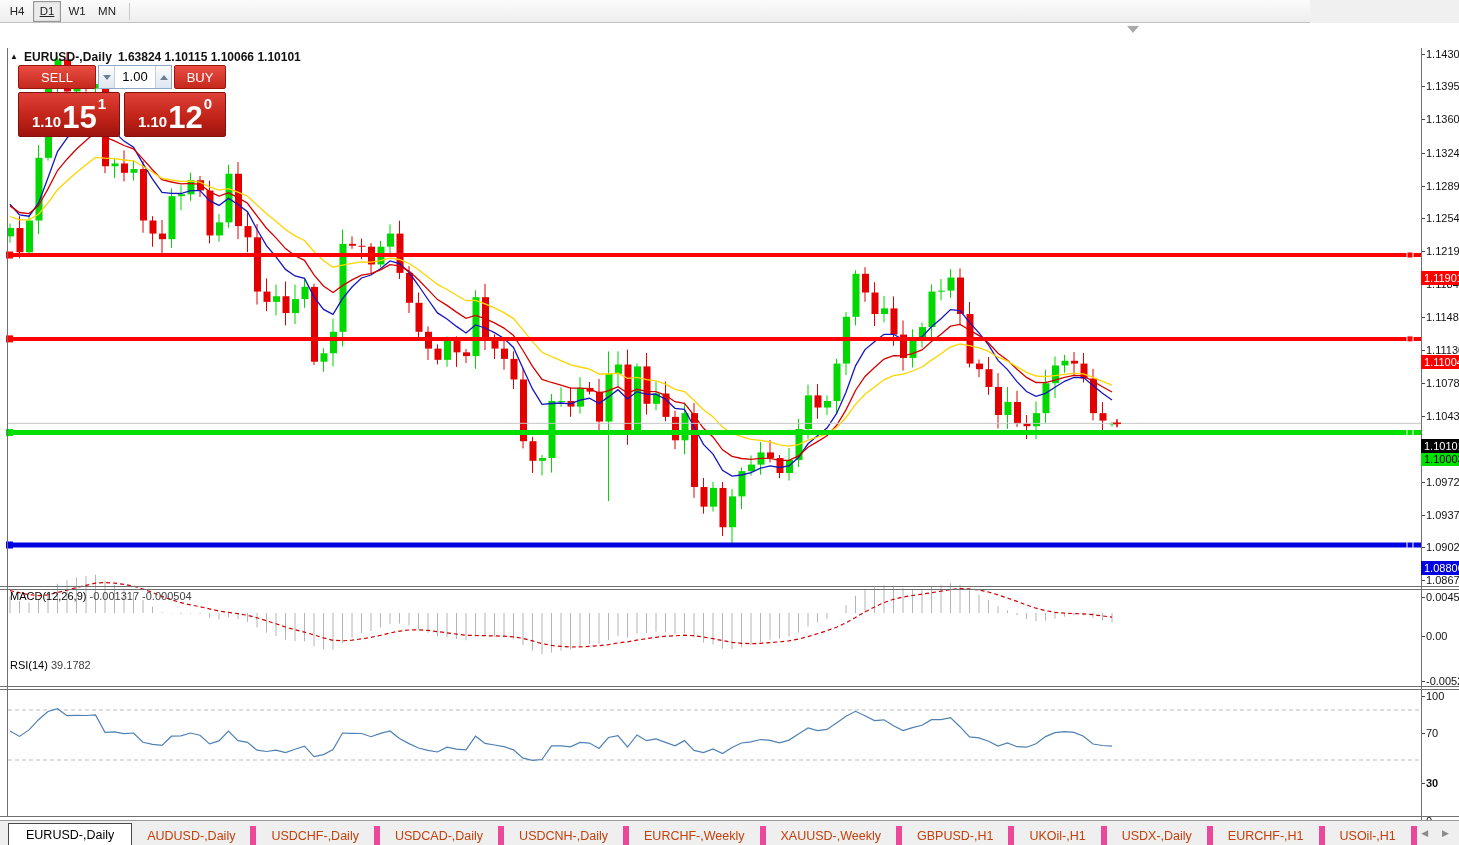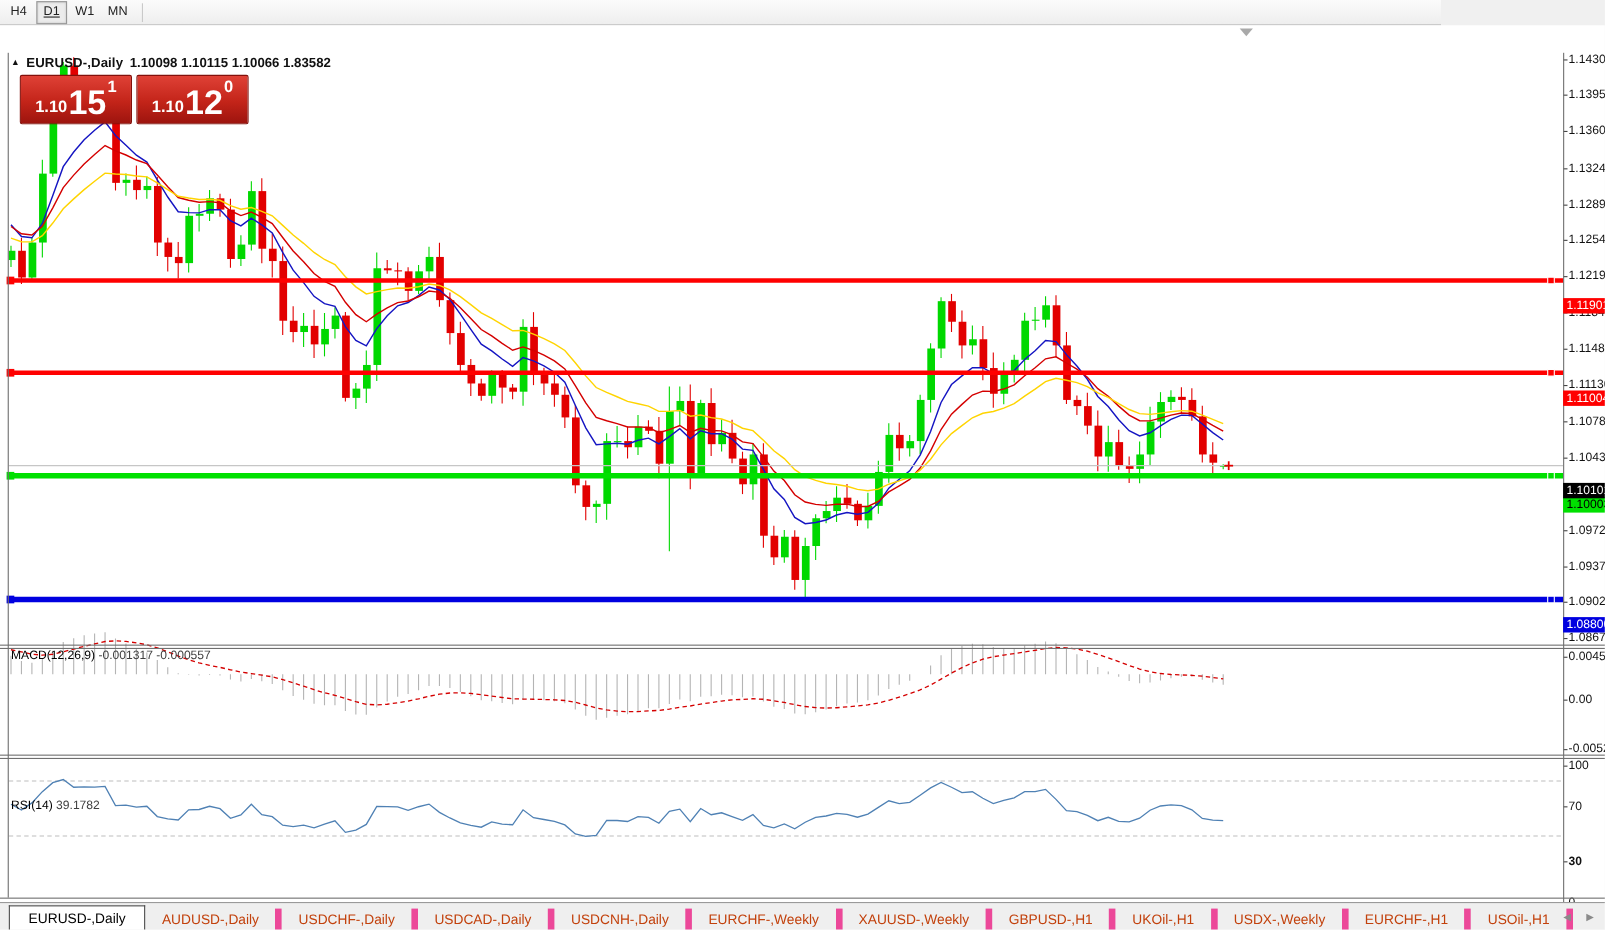--- a/index.html
+++ b/index.html
@@ -461,44 +461,57 @@
       </g>
       <polyline points="10,590.7 19.5,592.7 29,594.7 38.5,595.6 48,594.8 57.5,592.5 67,590.1 76.5,587.6 86,585.3 95.5,583.2 105,582.6 114.5,583.1 124,584.4 133.5,586.2 143,589.0 152.5,592.5 162,596.4 171.5,599.8 181,602.7 190.5,604.9 200,606.7 209.5,608.9 219,611.0 228.5,612.3 238,613.7 247.5,615.3 257,617.8 266.5,620.8 276,623.8 285.5,627.0 295,629.8 304.5,632.1 314,635.0 323.5,637.9 333,640.3 342.5,640.8 352,640.2 361.5,638.9 371,637.3 380.5,635.3 390,633.0 399.5,631.1 409,630.0 418.5,629.8 428,630.4 437.5,631.6 447,632.8 456.5,634.1 466,635.3 475.5,635.5 485,635.7 494.5,635.9 504,636.2 513.5,636.8 523,638.4 532.5,640.9 542,643.6 551.5,645.4 561,646.4 570.5,647.0 580,646.9 589.5,646.3 599,645.8 608.5,644.6 618,642.9 627.5,641.8 637,640.1 646.5,638.7 656,637.3 665.5,636.2 675,635.8 684.5,635.2 694,635.7 703.5,637.1 713,638.6 722.5,640.6 732,642.3 741.5,643.3 751,643.7 760.5,643.4 770,642.6 779.5,641.8 789,640.8 798.5,639.1 808,636.6 817.5,633.7 827,630.7 836.5,627.2 846,622.8 855.5,617.4 865,611.9 874.5,607.0 884,602.6 893.5,599.3 903,597.0 912.5,595.5 922,594.2 931.5,592.7 941,591.2 950.5,589.6 960,588.6 969.5,588.9 979,590.1 988.5,592.0 998,594.9 1007.5,598.0 1017,601.4 1026.5,605.0 1036,608.2 1045.5,610.7 1055,612.3 1064.5,613.2 1074,613.6 1083.5,613.9 1093,614.7 1102.5,615.9 1112,617.2 " fill="none" stroke="#d40000" stroke-width="1.2" stroke-dasharray="4 3" clip-path="url(#clip-macd)"></polyline>
       <line x1="8" y1="710" x2="1421" y2="710" stroke="#bdbdbd" stroke-width="1" stroke-dasharray="4 3"></line>
       <line x1="8" y1="760" x2="1421" y2="760" stroke="#bdbdbd" stroke-width="1" stroke-dasharray="4 3"></line>
       <polyline points="10,731.1 19.5,736.4 29,729.9 38.5,719.7 48,711.5 57.5,708.7 67,715.7 76.5,715.3 86,715.5 95.5,714.9 105,732.4 114.5,731.9 124,733.7 133.5,733.0 143,742.3 152.5,744.4 162,745.4 171.5,736.2 181,735.9 190.5,733.0 200,735.2 209.5,743.9 219,740.9 228.5,731.1 238,740.6 247.5,742.4 257,750.2 266.5,751.5 276,750.2 285.5,752.6 295,749.2 304.5,746.2 314,756.7 323.5,754.6 333,749.5 342.5,733.0 352,733.3 361.5,733.5 371,736.7 380.5,733.4 390,731.0 399.5,738.5 409,743.6 418.5,748.0 428,750.4 437.5,752.0 447,747.2 456.5,749.2 466,749.8 475.5,736.2 485,743.4 494.5,745.0 504,746.7 513.5,749.9 523,758.1 532.5,760.3 542,759.5 551.5,745.9 561,745.9 570.5,746.8 580,742.4 589.5,743.1 599,748.4 608.5,737.5 618,735.6 627.5,747.0 637,735.0 646.5,740.7 656,738.9 665.5,742.4 675,745.8 684.5,740.6 694,750.4 703.5,752.6 713,749.0 722.5,753.5 732,747.5 741.5,743.0 751,741.8 760.5,739.5 770,740.4 779.5,742.9 789,740.1 798.5,734.0 808,728.0 817.5,730.6 827,729.4 836.5,723.0 846,716.3 855.5,711.3 865,715.7 874.5,720.6 884,719.8 893.5,725.7 903,730.6 912.5,727.6 922,725.3 931.5,719.7 941,719.6 950.5,717.6 960,726.7 969.5,736.9 979,737.9 988.5,741.2 998,746.1 1007.5,743.0 1017,746.7 1026.5,747.2 1036,743.8 1045.5,736.6 1055,732.7 1064.5,731.7 1074,732.4 1083.5,736.2 1093,744.0 1102.5,745.5 1112,746.1 " fill="none" stroke="#4f81b4" stroke-width="1.2" clip-path="url(#clip-rsi)"></polyline>
     </svg>
 
   <div id="chart-title" class="abs">
     <span id="collapse-arrow">▲</span>
     <span class="t">EURUSD-,Daily</span>
-    <span class="v">1.10098 1.10115 1.10066 1.83582</span>
+    <span class="v">1.63824 1.10115 1.10066 1.10101</span>
   </div>
 
   <div id="trade-panel" class="abs">
+    <div id="tp-row1">
+      <div id="sell-btn" class="tp-btn">SELL</div>
+      <div id="vol-spin">
+        <div id="spin-down" class="spin-btn">
+            <span class="tri-down"></span>
+          </div>
+        <div id="vol-value">1.00</div>
+        <div id="spin-up" class="spin-btn">
+            <span class="tri-up"></span>
+          </div>
+      </div>
+      <div id="buy-btn" class="tp-btn">BUY</div>
+    </div>
     <div id="tp-row2">
       <div class="tp-price">
         <span class="tp-small">1.10</span>
         <span class="tp-big">15</span>
         <span class="tp-sup">1</span>
       </div>
       <div class="tp-price">
         <span class="tp-small">1.10</span>
         <span class="tp-big">12</span>
         <span class="tp-sup">0</span>
       </div>
     </div>
   </div>
 
   <div class="ind-label" style="top:567px;">
     <span>MACD(12,26,9)</span>
     <span class="val">-0.001317</span>
-    <span class="val">-0.000557</span>
+    <span class="val">-0.000504</span>
   </div>
-  <div class="ind-label" style="top:703px;">
+  <div class="ind-label" style="top:636px;">
     <span>RSI(14)</span>
     <span class="val">39.1782</span>
   </div>
 
   <div id="price-axis" class="abs" style="left:0;top:0;width:1459px;height:793px;">
       <div class="ytick-mark" style="top: 30.6455px;"></div>
       <div class="ytick" style="top: 24.6455px;">1.14300</div>
       <div class="ytick-mark" style="top: 63.3775px;"></div>
       <div class="ytick" style="top: 57.3775px;">1.13950</div>
       <div class="ytick-mark" style="top: 96.1095px;"></div>
@@ -582,20 +595,20 @@
 <div id="tabbar" class="abs">
     <div class="tab active">EURUSD-,Daily</div>
     <div class="tab">AUDUSD-,Daily</div>
     <div class="tab">USDCHF-,Daily</div>
     <div class="tab">USDCAD-,Daily</div>
     <div class="tab">USDCNH-,Daily</div>
     <div class="tab">EURCHF-,Weekly</div>
     <div class="tab">XAUUSD-,Weekly</div>
     <div class="tab">GBPUSD-,H1</div>
     <div class="tab">UKOil-,H1</div>
-    <div class="tab">USDX-,Weekly</div>
+    <div class="tab">USDX-,Daily</div>
     <div class="tab">EURCHF-,H1</div>
     <div class="tab">USOil-,H1</div>
   </div>
 <div id="tab-scroll">
   <span>◀</span>
   <span>▶</span>
 </div>
 
 </body></html>

